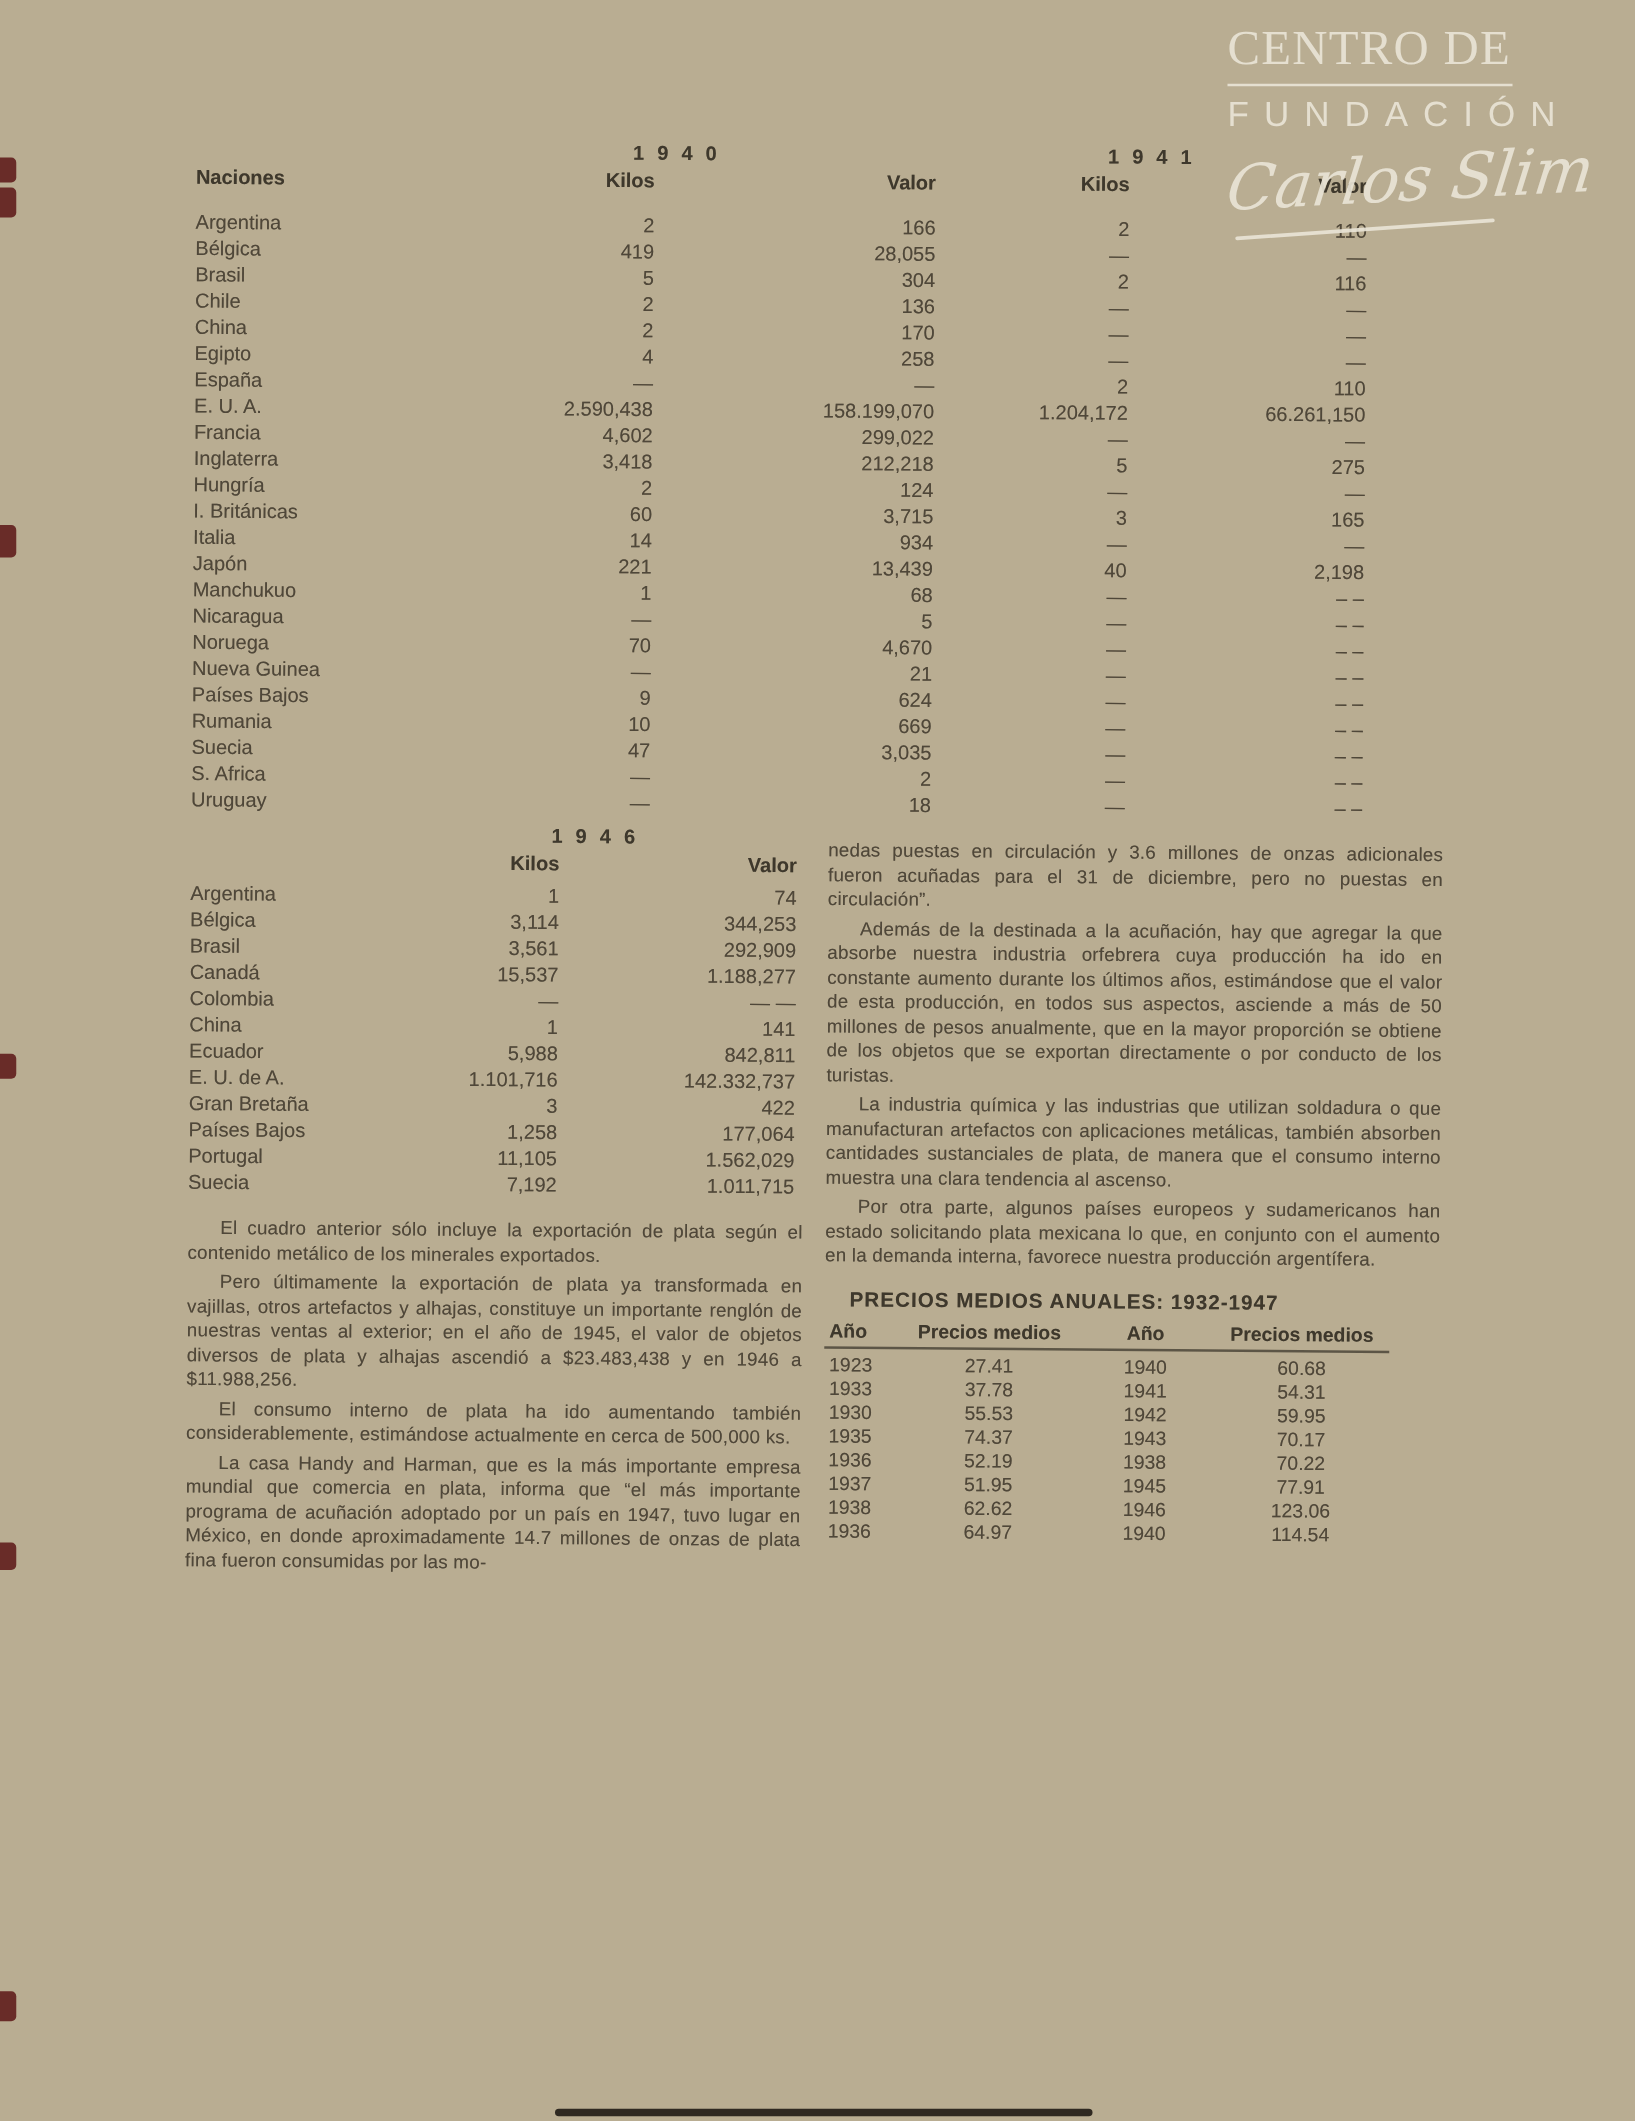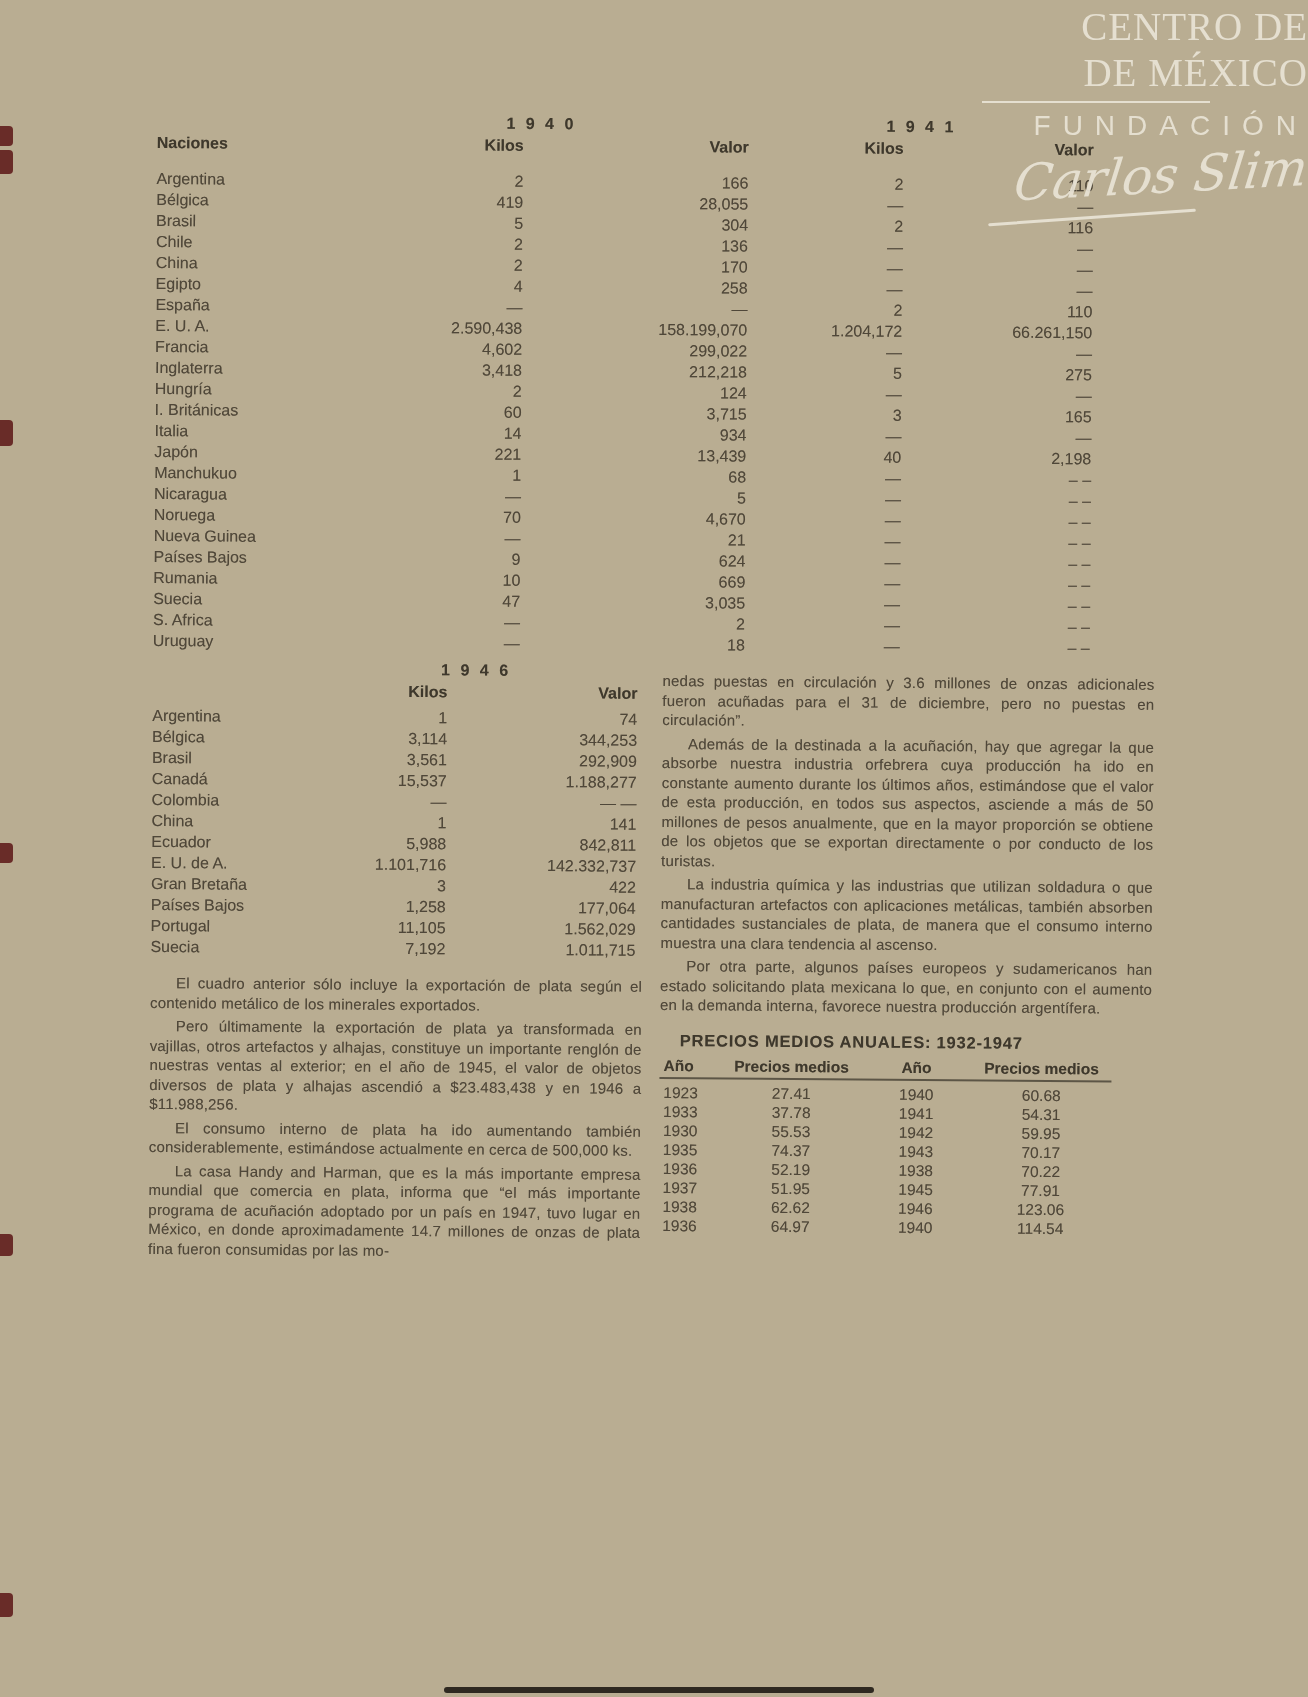--- a/index.html
+++ b/index.html
@@ -53,21 +53,21 @@
 
   
   .precios { margin-top:16px; width:452px; }
   .precios-title { font-weight:bold; font-size:16.5px; letter-spacing:0.8px; color:var(--ink-strong,#3e382c); padding-left:20px; margin-bottom:6px; }
   .pr-row { display:grid; grid-template-columns:62px 140px 110px 140px; font-size:15.5px; line-height:19px; }
   .pr-row > div { text-align:center; }
   .pr-row > div:first-child { text-align:left; padding-left:4px; }
   .pr-head { font-weight:bold; color:var(--ink-strong,#3e382c); border-bottom:2px solid rgba(62,56,44,0.75); padding-bottom:2px; margin-bottom:4px; }
 
   
-  .watermark { position:absolute; left:982px; top:4px; width:326px; color:var(--watermark,#e9e4d6); pointer-events:none; opacity:0.92;text-align:right; }
+  .watermark { position:absolute; left:982px; top:16px; width:326px; color:var(--watermark,#e9e4d6); pointer-events:none; opacity:0.92; }
   .wm-line { font-family:"Liberation Serif", serif; font-size:39px; line-height:46px; letter-spacing:1px; white-space:nowrap; }
   .wm-rule { width:228px; height:2px; background:var(--watermark,#e9e4d6); margin:5px 0 7px; }
   .wm-foundation { font-size:28px; letter-spacing:12px; white-space:nowrap; font-weight:400; }
   .wm-signature { font-family:"DejaVu Serif", serif; font-style:italic; font-size:50px; margin-top:14px; transform:rotate(-3deg) skewX(-10deg); transform-origin:0 50%; white-space:nowrap; }
   .wm-sig-underline { width:208px; height:3px; background:var(--watermark,#e9e4d6); transform:rotate(-4deg); margin:2px 0 0 6px; border-radius:2px; }
 
   
   .stain { position:absolute; left:0; width:13px; background:var(--stamp,#5a1515); opacity:0.85; border-radius:0 4px 4px 0; }
   .stain.s1 { top:126px; height:20px; }
   .stain.s2 { top:150px; height:24px; }
@@ -425,21 +425,20 @@
             </div>
         </section>
       </div>
 
     </div>
   </div>
 
   <div class="watermark">
     <div>
         <div class="wm-line">CENTRO DE</div>
-        <div class="wm-line">DE MÉXICO</div>
       </div>
     <div class="wm-rule"></div>
     <div class="wm-foundation">FUNDACIÓN</div>
     <div class="wm-signature">Carlos Slim</div>
     <div class="wm-sig-underline"></div>
   </div>
 
 </div>
 
 </body></html>

